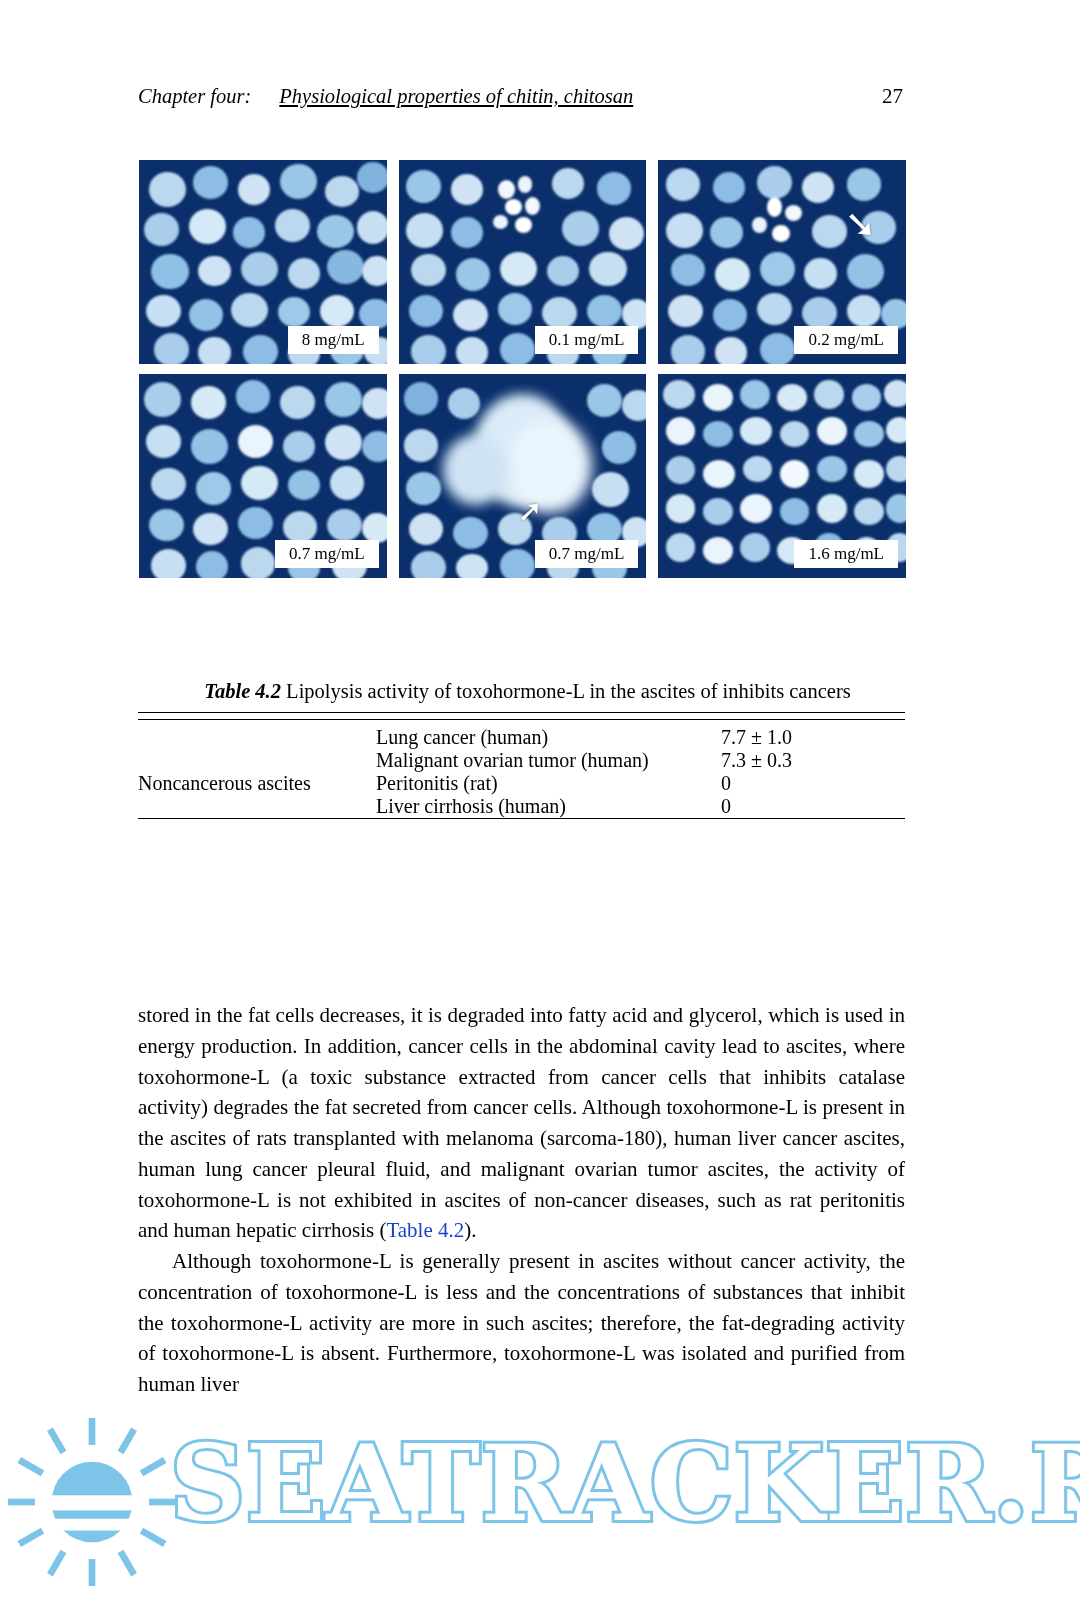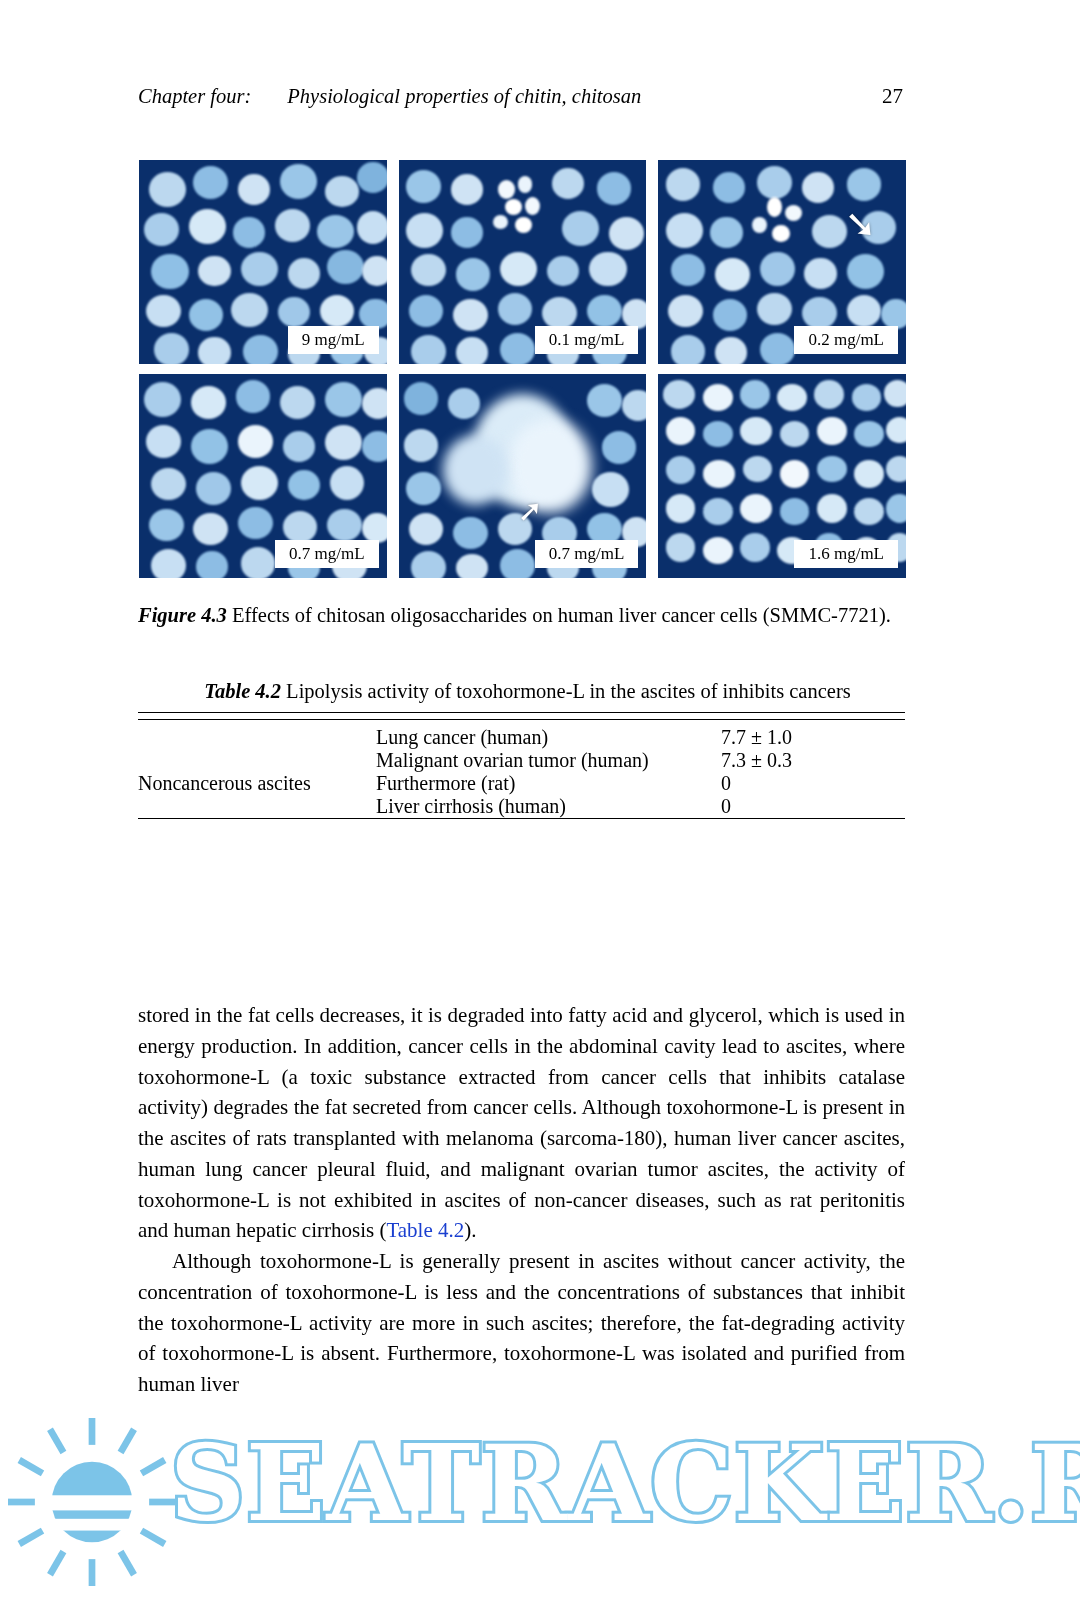--- a/index.html
+++ b/index.html
@@ -29,21 +29,22 @@
     width: 765px;
     display: flex;
     align-items: baseline;
     font-style: italic;
     font-size: 20.5px;
   }
   .runhead .chap {
     white-space: pre;
   }
   .runhead .title {
-    margin-left: 36px;
+    margin-left: 28px;
+    text-decoration: underline;
   }
   .runhead .pageno {
     margin-left: auto;
     font-style: normal;
     font-size: 21px;
   }
   
   .figure-grid {
     position: absolute;
     left: 139px;
@@ -233,21 +234,21 @@
         <div class="blob" style="left:56%;top:67%;width:13%;height:15%;background:#a0c8e9;"></div>
         <div class="blob" style="left:73%;top:66%;width:14%;height:16%;background:#d6e9f7;"></div>
         <div class="blob" style="left:89%;top:68%;width:13%;height:15%;background:#8dbde4;"></div>
         <div class="blob" style="left:6%;top:85%;width:14%;height:16%;background:#a9cdeb;"></div>
         <div class="blob" style="left:24%;top:87%;width:13%;height:15%;background:#c7dff3;"></div>
         <div class="blob" style="left:42%;top:86%;width:14%;height:16%;background:#8dbde4;"></div>
         <div class="blob" style="left:60%;top:88%;width:13%;height:14%;background:#bcd8ef;"></div>
         <div class="blob" style="left:77%;top:85%;width:14%;height:16%;background:#9ac6e8;"></div>
         <div class="blob" style="left:91%;top:87%;width:12%;height:14%;background:#c7dff3;"></div>
       </div>
-      <div class="caplabel">9 mg/mL</div>
+      <div class="caplabel">8 mg/mL</div>
     </div>
 
     <div class="micro">
       <div class="cells">
         <div class="blob" style="left:3%;top:5%;width:14%;height:16%;background:#9ac6e8;"></div>
         <div class="blob" style="left:21%;top:7%;width:13%;height:15%;background:#cfe3f4;"></div>
         <div class="blob" style="left:62%;top:4%;width:13%;height:15%;background:#bcd8ef;"></div>
         <div class="blob" style="left:80%;top:6%;width:14%;height:16%;background:#8dbde4;"></div>
         <div class="blob" style="left:40%;top:10%;width:7%;height:9%;background:#f2f8fd;"></div>
         <div class="blob" style="left:48%;top:8%;width:6%;height:8%;background:#eaf4fc;"></div>
@@ -411,23 +412,20 @@
         <div class="blob" style="left:33%;top:78%;width:12%;height:14%;background:#a9cdeb;"></div>
         <div class="blob" style="left:48%;top:80%;width:12%;height:13%;background:#d6e9f7;"></div>
         <div class="blob" style="left:63%;top:78%;width:12%;height:14%;background:#8dbde4;"></div>
         <div class="blob" style="left:78%;top:80%;width:12%;height:13%;background:#cfe3f4;"></div>
         <div class="blob" style="left:92%;top:78%;width:11%;height:14%;background:#bcd8ef;"></div>
       </div>
       <div class="caplabel">1.6 mg/mL</div>
     </div>
   </div>
 
-  <div class="figcaption">
-    <span class="lead">Figure 4.3</span><span> Effects of chitosan oligosaccharides on human liver cancer cells (SMMC-7721).</span>
-  </div>
 
   <div class="table-title">
     <span class="lead">Table 4.2</span><span> Lipolysis activity of toxohormone-L in the ascites of inhibits cancers</span>
   </div>
 
   <table class="datatable">
     <tbody>
         <tr class="rule-top">
           <td colspan="3"></td>
         </tr>
@@ -439,21 +437,21 @@
       <td class="c2">Lung cancer (human)</td>
       <td class="c3">7.7 ± 1.0</td>
     </tr>
     <tr>
       <td class="c1"></td>
       <td class="c2">Malignant ovarian tumor (human)</td>
       <td class="c3">7.3 ± 0.3</td>
     </tr>
     <tr>
       <td class="c1">Noncancerous ascites</td>
-      <td class="c2">Furthermore (rat)</td>
+      <td class="c2">Peritonitis (rat)</td>
       <td class="c3">0</td>
     </tr>
     <tr>
       <td class="c1"></td>
       <td class="c2">Liver cirrhosis (human)</td>
       <td class="c3">0</td>
     </tr>
     <tr class="rule-bot">
           <td colspan="3"></td>
         </tr>

